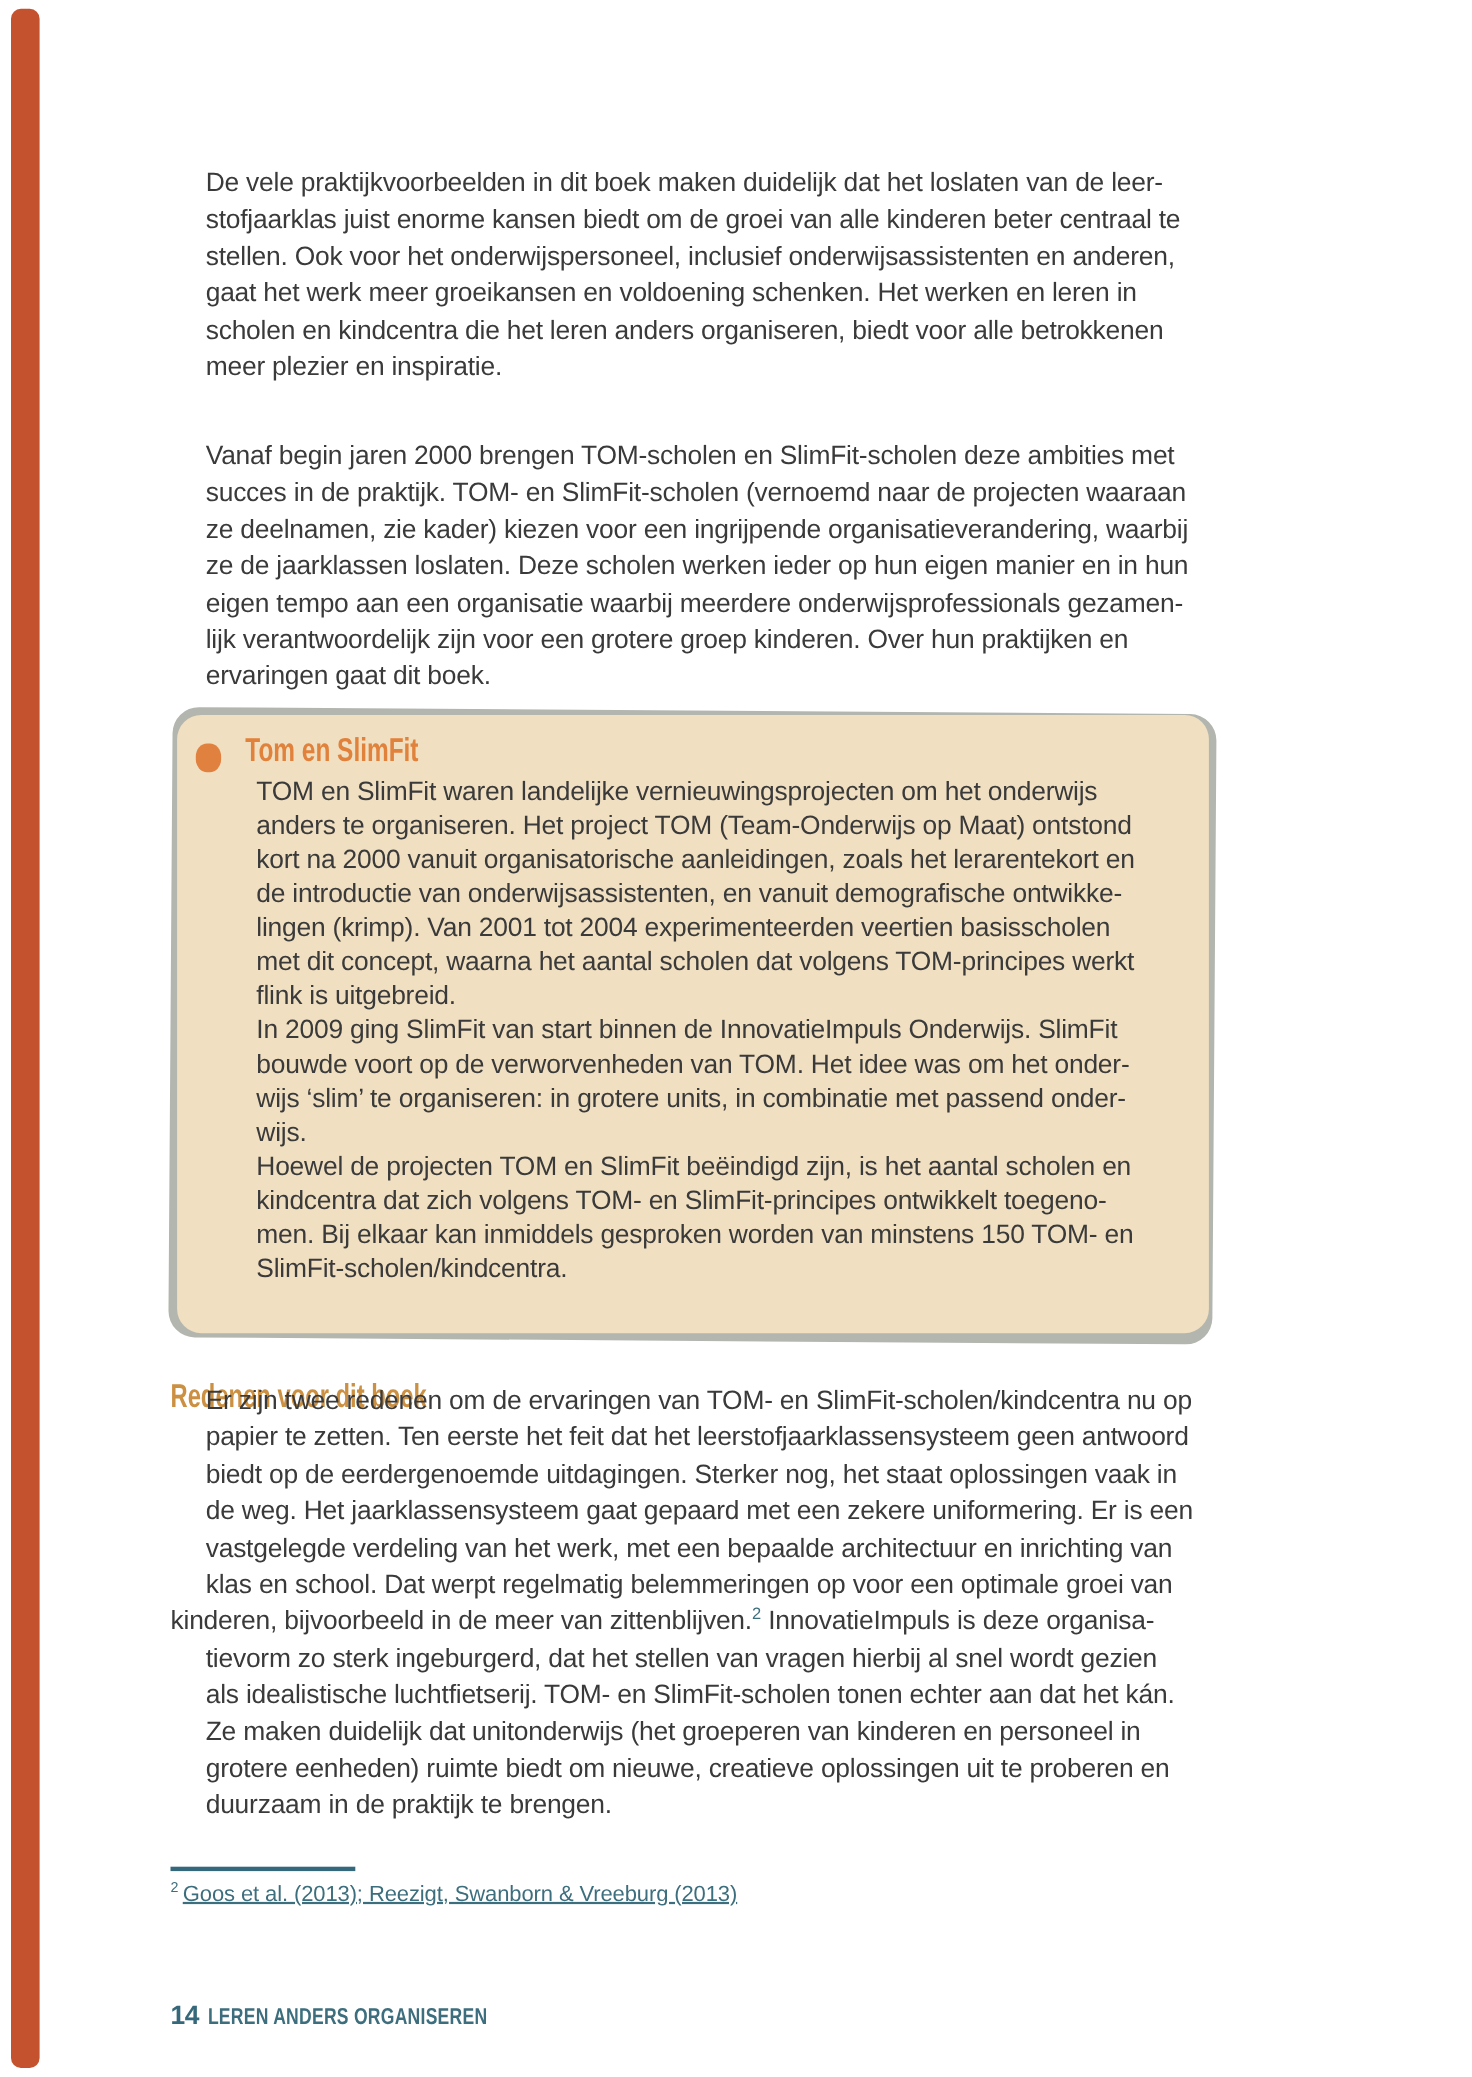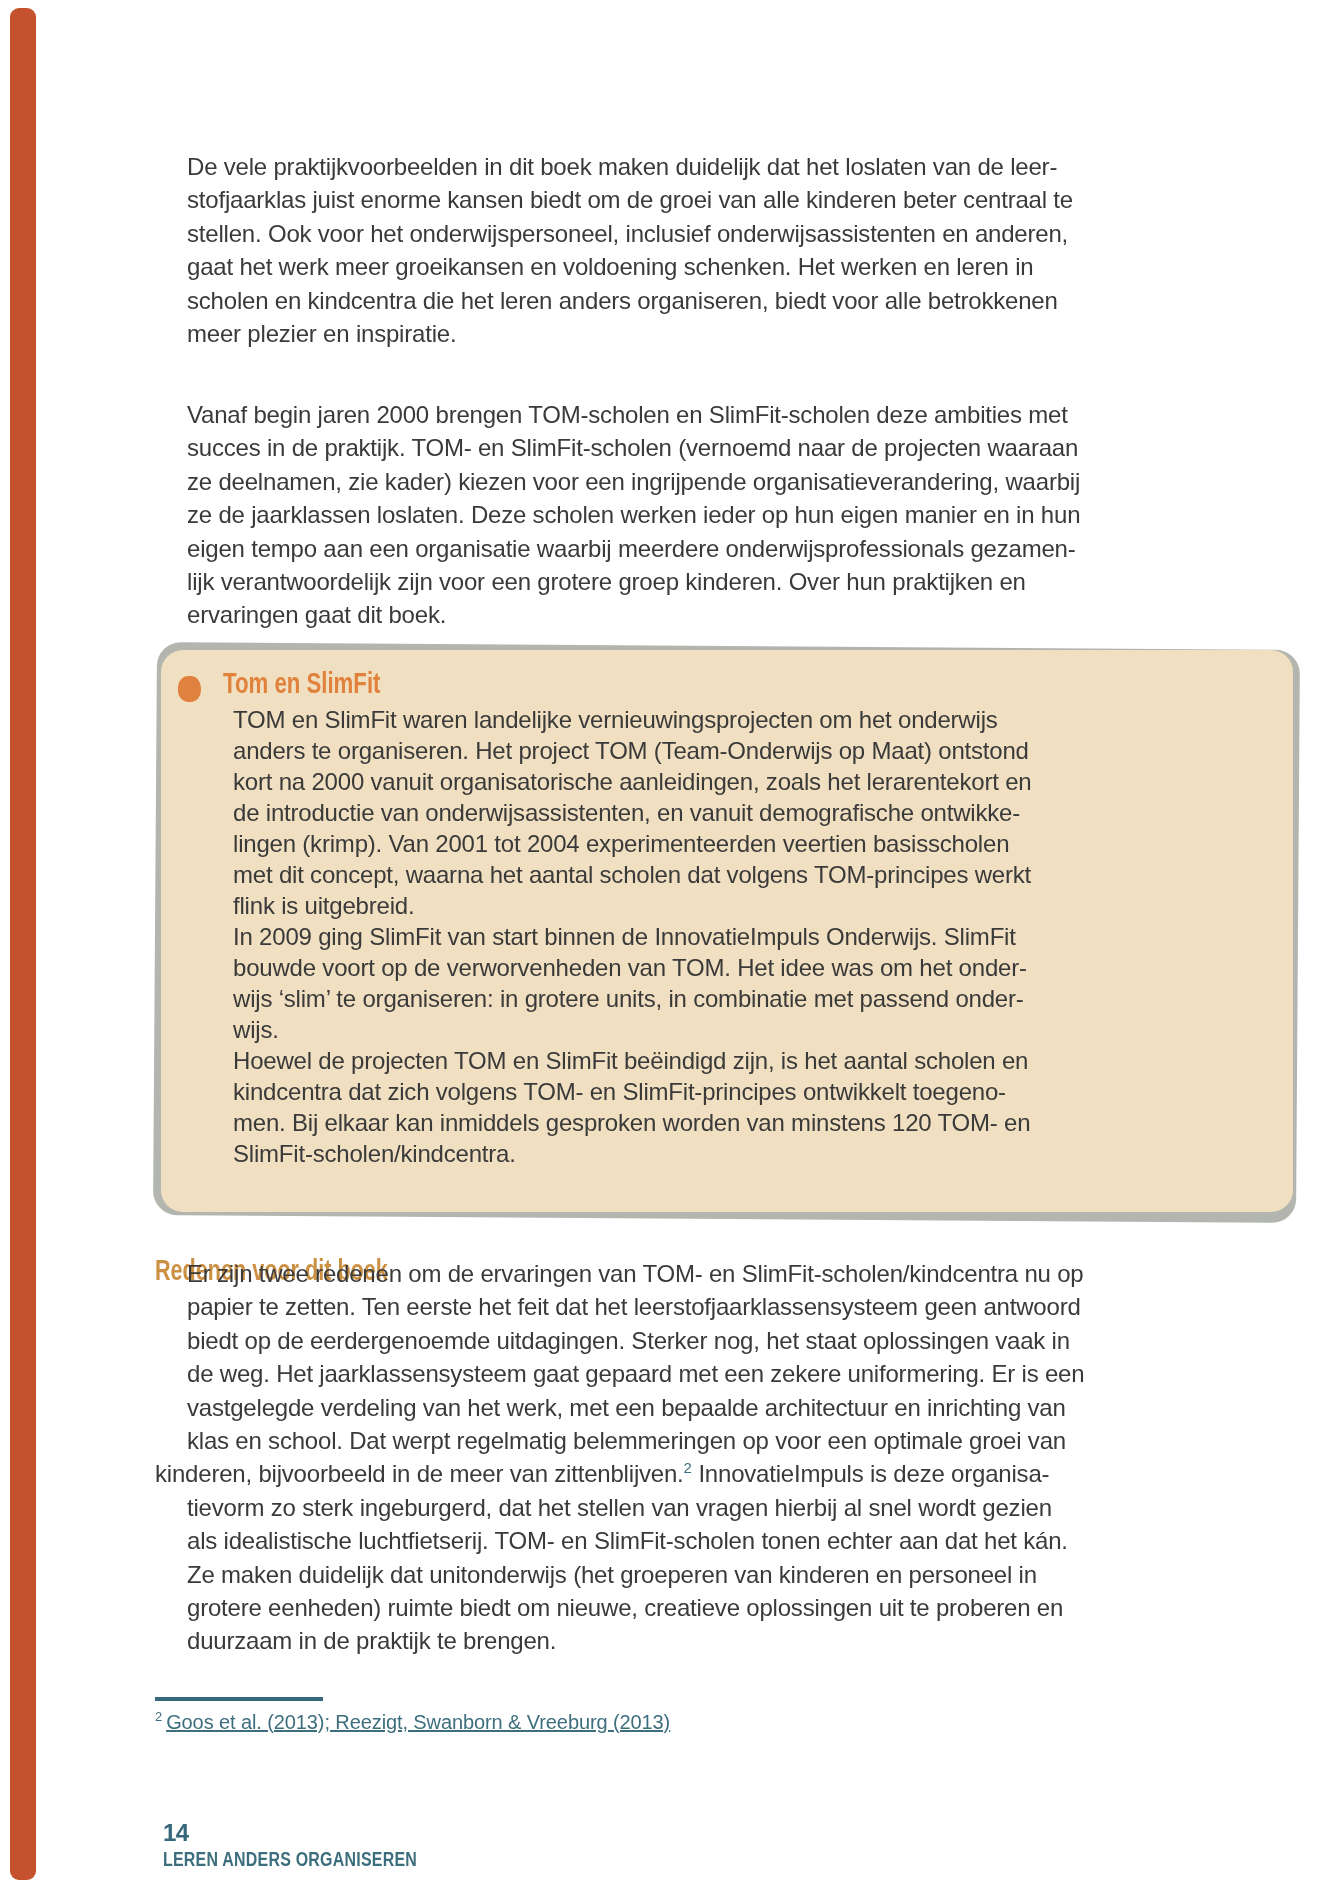--- a/index.html
+++ b/index.html
@@ -19,21 +19,21 @@
     font-size:24px; line-height:33.4px; letter-spacing:-0.2px;
     color:var(--body-text,#3a3a3a); margin:0;
   }
   .lines{white-space:pre-line;margin-left:32px;}
   .nowrap-line{white-space:nowrap;}
   .sup-teal{
     font-size:15px; color:var(--teal,#3d6e7d);
     vertical-align:super; line-height:0; letter-spacing:0;
   }
   
-  .note-wrap{position:absolute; left:161px; top:650px; width:1132px; height:562px;}
+  .note-wrap{position:absolute; left:161px; top:650px; width:903px; height:562px;padding-left:35px;}
   .note-shadow{
     position:absolute; left:-6px; top:-4px; right:-5px; bottom:-7px;
     background:var(--callout-shadow,#b3b6af); border-radius:24px;
     transform:rotate(0.4deg);
   }
   .note{
     position:absolute; left:0; top:0; right:0; bottom:0;
     background:var(--callout-bg,#f0dfc0); border-radius:22px;
   }
   .bullet{
@@ -64,21 +64,21 @@
   .footnote{
     position:absolute; left:155px; top:1711px; width:900px;
     font-size:20px; color:var(--teal,#3d6e7d); letter-spacing:-0.1px;
   }
   .footnote .fn-marker{
     font-size:13px; vertical-align:super; line-height:0;
   }
   .footnote .fn-text{margin-left:4px;text-decoration:underline;}
   .page-footer{
     position:absolute; left:155px; top:1819px;
-    display:flex; align-items:baseline; white-space:nowrap;flex-direction:column;
+    display:flex; align-items:baseline; white-space:nowrap;
   }
   .page-number{
     font-size:24px; font-weight:700; color:var(--teal-dark,#2e6173);
     letter-spacing:-0.5px;
   }
   .book-title{
     display:inline-block; margin-left:8px;
     font-size:21px; font-weight:700; color:var(--teal,#35687a);
     transform:scaleX(0.76); transform-origin:left bottom; letter-spacing:0.3px;
   }
@@ -117,21 +117,21 @@
 de introductie van onderwijsassistenten, en vanuit demografische ontwikke-
 lingen (krimp). Van 2001 tot 2004 experimenteerden veertien basisscholen
 met dit concept, waarna het aantal scholen dat volgens TOM-principes werkt
 flink is uitgebreid.</div>
         <div class="lines">In 2009 ging SlimFit van start binnen de InnovatieImpuls Onderwijs. SlimFit
 bouwde voort op de verworvenheden van TOM. Het idee was om het onder-
 wijs ‘slim’ te organiseren: in grotere units, in combinatie met passend onder-
 wijs.</div>
         <div class="lines">Hoewel de projecten TOM en SlimFit beëindigd zijn, is het aantal scholen en
 kindcentra dat zich volgens TOM- en SlimFit-principes ontwikkelt toegeno-
-men. Bij elkaar kan inmiddels gesproken worden van minstens 120 TOM- en
+men. Bij elkaar kan inmiddels gesproken worden van minstens 150 TOM- en
 SlimFit-scholen/kindcentra.</div>
       </div>
     </div>
   </div>
 
   <h2 class="section-heading">Redenen voor dit boek</h2>
 
   <div class="body" style="top:1257px">
     <div class="lines">Er zijn twee redenen om de ervaringen van TOM- en SlimFit-scholen/kindcentra nu op
 papier te zetten. Ten eerste het feit dat het leerstofjaarklassensysteem geen antwoord

